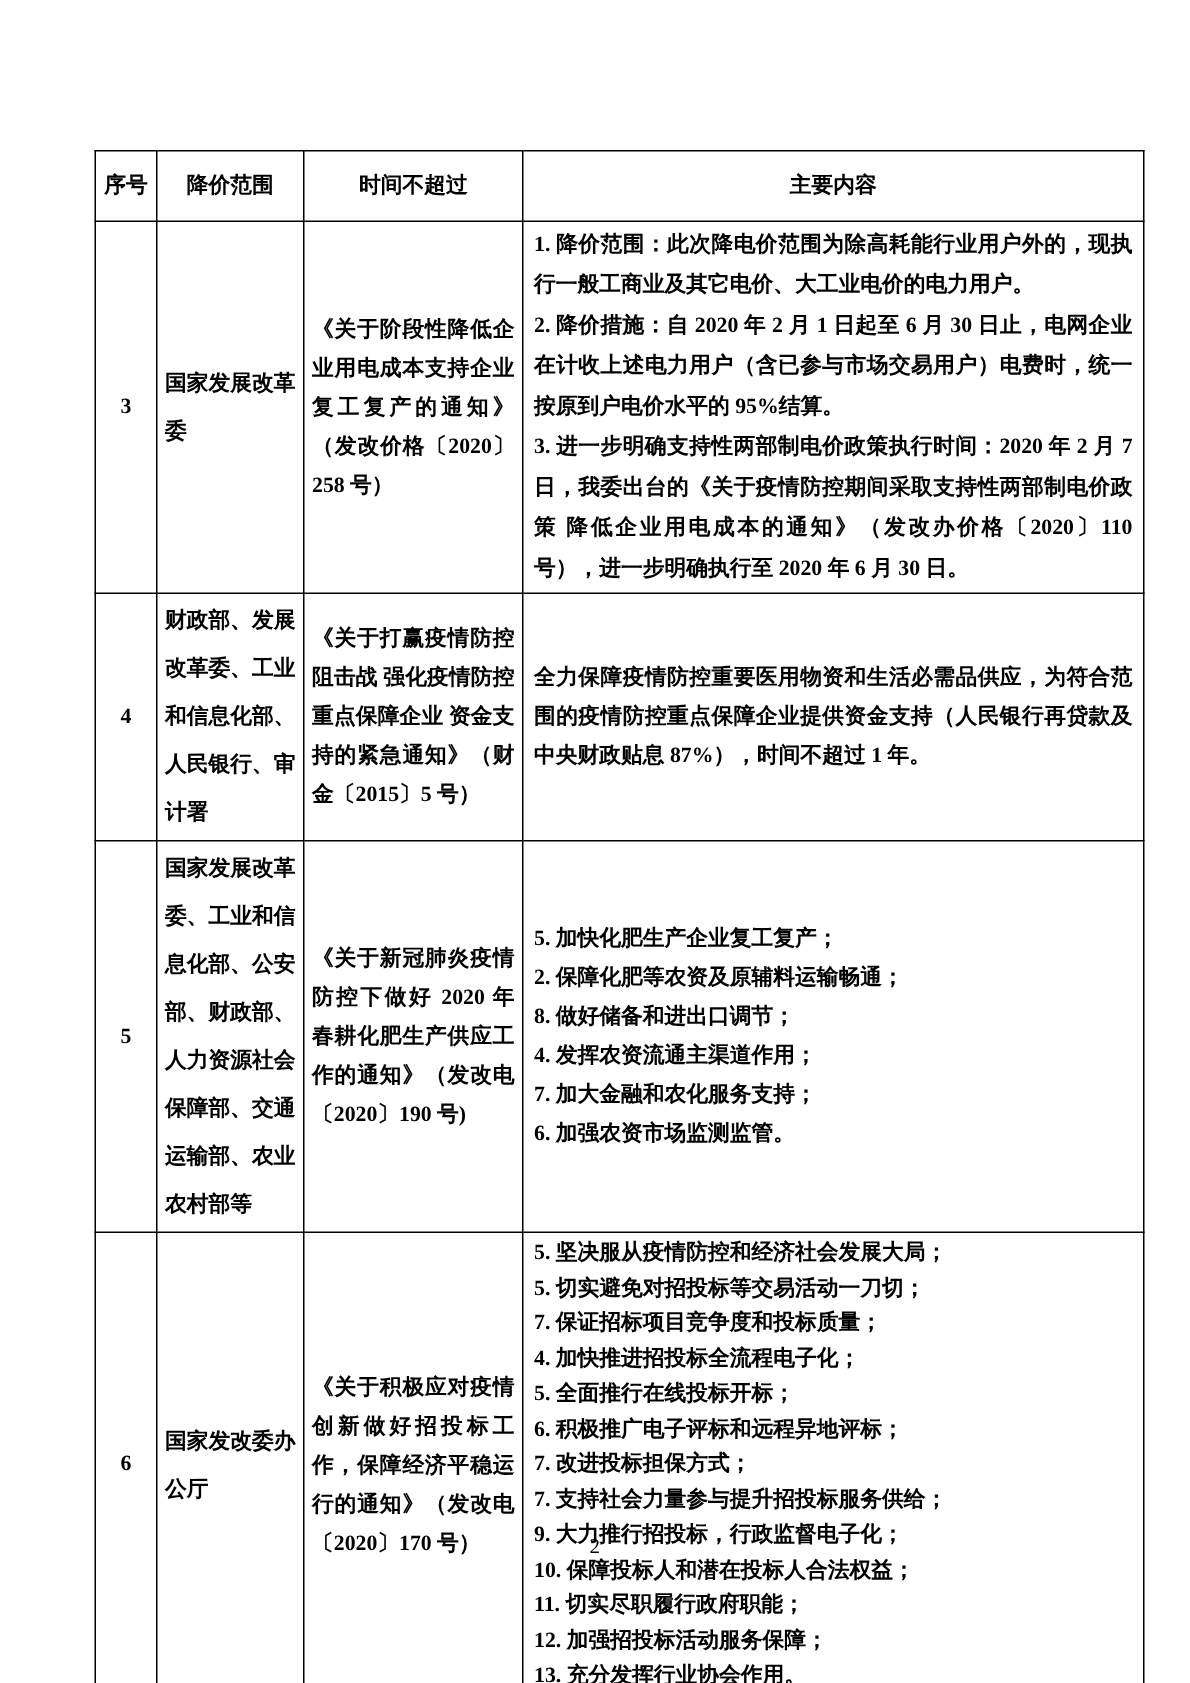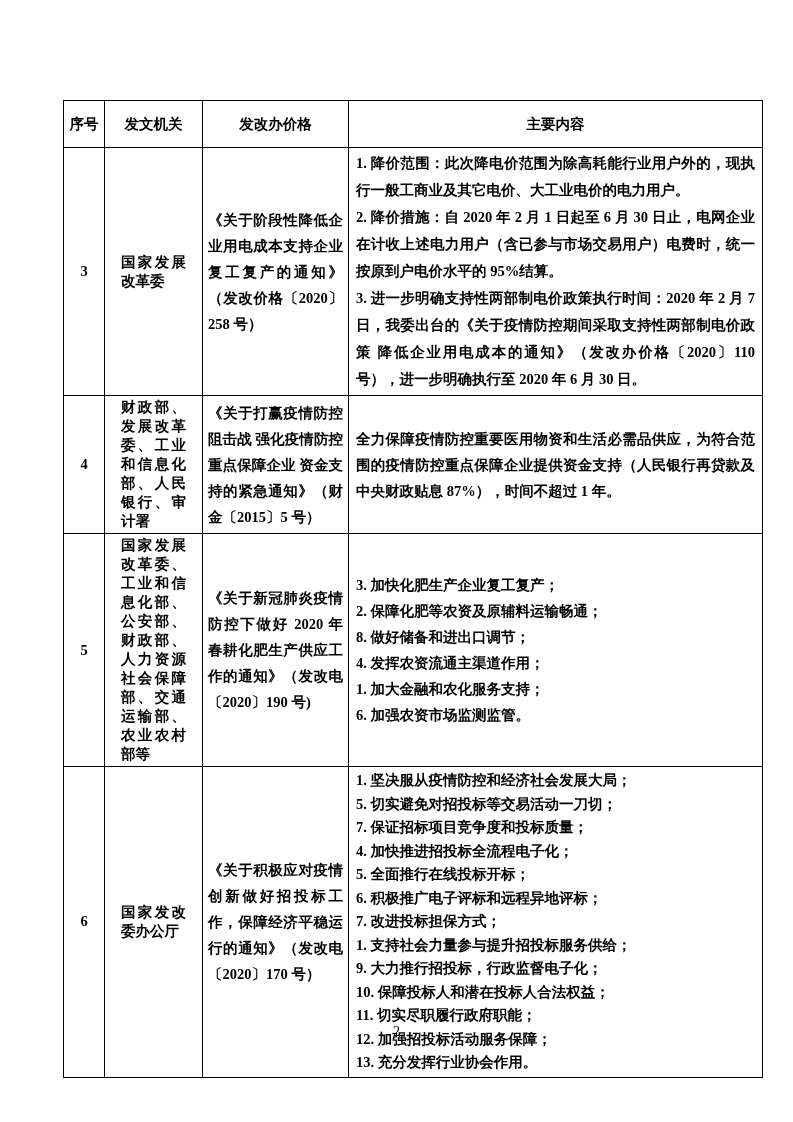--- a/index.html
+++ b/index.html
@@ -37,22 +37,22 @@
   tr.header-row { height: 47px; }
   tr.row-h217 { height: 217px; }
   tr.row-h128 { height: 128px; }
   tr.row-h308 { height: 308px; }
   td.cell-no {
     text-align: center;
     padding: 2px;
   }
   td.cell-agency {
     text-align: justify;
-    line-height: 19px;
-    padding: 2px 16px;
+    line-height: 32px;
+    padding: 2px 5px;
   }
   td.cell-doc {
     text-align: justify;
     line-height: 26px;
     padding: 2px 5px;
   }
   td.cell-content {
     text-align: justify;
     padding: 2px 7px;
   }
@@ -78,22 +78,22 @@
   <table class="doc-table">
     <colgroup>
       <col style="width:41px">
       <col style="width:98px">
       <col style="width:146px">
       <col style="width:414px">
     </colgroup>
     <thead>
       <tr class="header-row">
         <th>序号</th>
-        <th>发文机关</th>
-        <th>发改办价格</th>
+        <th>降价范围</th>
+        <th>时间不超过</th>
         <th>主要内容</th>
       </tr>
     </thead>
     <tbody>
       <tr class="row-h217">
         <td class="cell-no">3</td>
         <td class="cell-agency">国家发展改革委</td>
         <td class="cell-doc">《关于阶段性降低企业用电成本支持企业复工复产的通知》（发改价格〔2020〕258 号）</td>
         <td class="cell-content lh27">
             <p>1. 降价范围：此次降电价范围为除高耗能行业用户外的，现执行一般工商业及其它电价、大工业电价的电力用户。</p>
@@ -107,41 +107,41 @@
         <td class="cell-doc">《关于打赢疫情防控阻击战 强化疫情防控重点保障企业 资金支持的紧急通知》（财金〔2015〕5 号）</td>
         <td class="cell-content lh26">
             <p>全力保障疫情防控重要医用物资和生活必需品供应，为符合范围的疫情防控重点保障企业提供资金支持（人民银行再贷款及中央财政贴息 87%），时间不超过 1 年。</p>
           </td>
       </tr>
       <tr class="row-h217">
         <td class="cell-no">5</td>
         <td class="cell-agency">国家发展改革委、工业和信息化部、公安部、财政部、人力资源社会保障部、交通运输部、农业农村部等</td>
         <td class="cell-doc">《关于新冠肺炎疫情防控下做好 2020 年春耕化肥生产供应工作的通知》（发改电〔2020〕190 号)</td>
         <td class="cell-content lh26">
-            <p>3. 加快化肥生产企业复工复产；</p>
+            <p>5. 加快化肥生产企业复工复产；</p>
             <p>2. 保障化肥等农资及原辅料运输畅通；</p>
             <p>8. 做好储备和进出口调节；</p>
             <p>4. 发挥农资流通主渠道作用；</p>
-            <p>1. 加大金融和农化服务支持；</p>
+            <p>7. 加大金融和农化服务支持；</p>
             <p>6. 加强农资市场监测监管。</p>
           </td>
       </tr>
       <tr class="row-h308">
         <td class="cell-no">6</td>
         <td class="cell-agency">国家发改委办公厅</td>
         <td class="cell-doc">《关于积极应对疫情创新做好招投标工作，保障经济平稳运行的通知》（发改电〔2020〕170 号）</td>
         <td class="cell-content lh23">
-            <p>1. 坚决服从疫情防控和经济社会发展大局；</p>
+            <p>5. 坚决服从疫情防控和经济社会发展大局；</p>
             <p>5. 切实避免对招投标等交易活动一刀切；</p>
             <p>7. 保证招标项目竞争度和投标质量；</p>
             <p>4. 加快推进招投标全流程电子化；</p>
             <p>5. 全面推行在线投标开标；</p>
             <p>6. 积极推广电子评标和远程异地评标；</p>
             <p>7. 改进投标担保方式；</p>
-            <p>1. 支持社会力量参与提升招投标服务供给；</p>
+            <p>7. 支持社会力量参与提升招投标服务供给；</p>
             <p>9. 大力推行招投标，行政监督电子化；</p>
             <p>10. 保障投标人和潜在投标人合法权益；</p>
             <p>11. 切实尽职履行政府职能；</p>
             <p>12. 加强招投标活动服务保障；</p>
             <p>13. 充分发挥行业协会作用。</p>
           </td>
       </tr>
     </tbody>
   </table>
 

